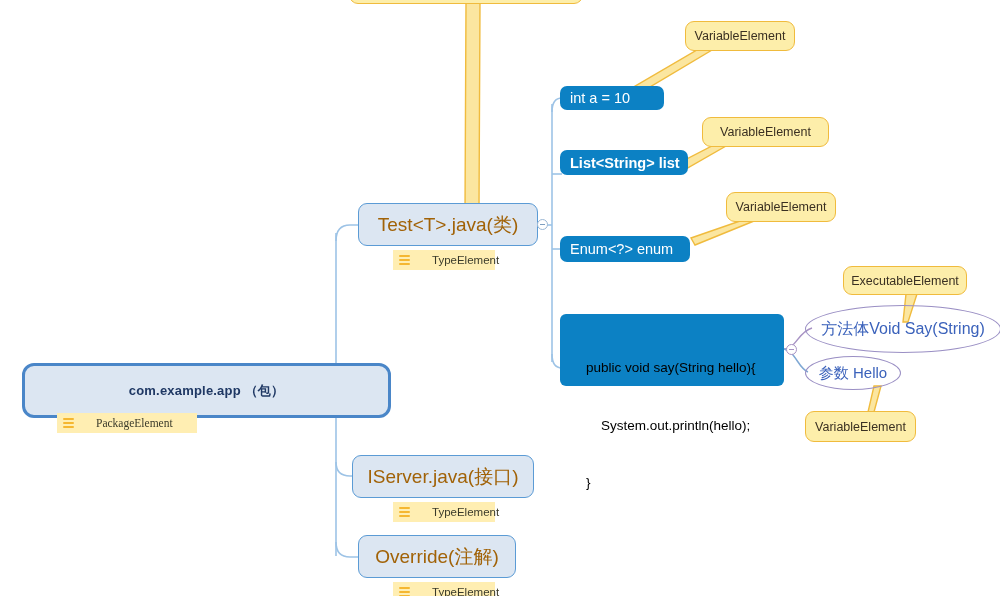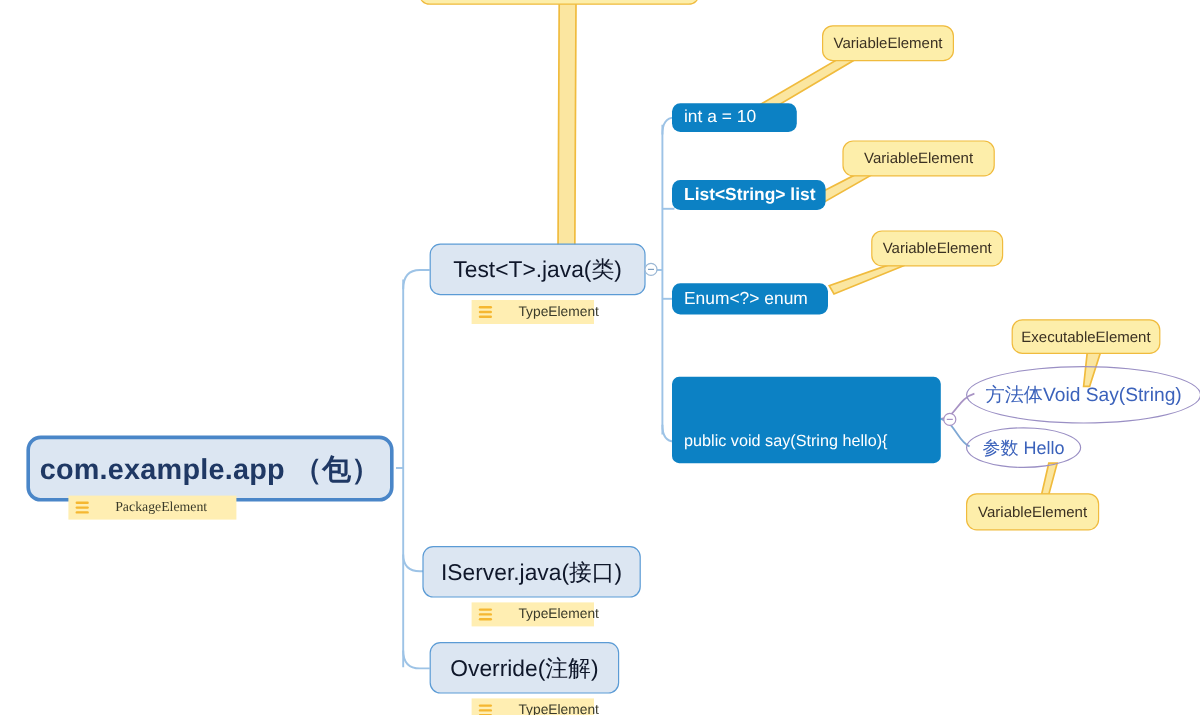--- a/index.html
+++ b/index.html
@@ -40,21 +40,21 @@
     letter-spacing: .2px;
   }
 
   
   .node-type {
     position: absolute;
     box-sizing: border-box;
     background: #dce6f2;
     border: 1.6px solid #5b9bd5;
     border-radius: 9px;
-    color: #0f172a;
+    color: #a16207;
     display: flex;
     align-items: center;
     justify-content: center;
     white-space: nowrap;
   }
 
   
   .node-member {
     position: absolute;
     box-sizing: border-box;
@@ -64,23 +64,23 @@
     display: flex;
     align-items: center;
     white-space: nowrap;
     padding: 0 10px;
   }
   .node-code {
     position: absolute;
     box-sizing: border-box;
     background: #0c81c4;
     border-radius: 6px;
-    color: #ffffff;
+    color: #000000;
     white-space: pre;
-    padding: 6px 12px 8px 10px;
+    padding: 6px 12px 8px 26px;
     line-height: 1.42;
   }
 
   
   .tag {
     position: absolute;
     box-sizing: border-box;
     background: #ffeeb2;
     display: flex;
     align-items: center;
@@ -195,21 +195,21 @@
 
     <path d="M 740 221 L 754 221 L 695 245 L 691 238 Z" fill="#fbe6a0" stroke="#f0bb3d" stroke-width="1.4"></path>
 
     <path d="M 906 294 L 917 294 L 908 322 L 903 322 Z" fill="#fbe6a0" stroke="#f0bb3d" stroke-width="1.4"></path>
 
     <path d="M 868 412 L 874 412 L 881 386 L 874 386 Z" fill="#fbe6a0" stroke="#f0bb3d" stroke-width="1.4"></path>
   </svg>
 
   <div class="callout" style="left:349px; top:-26px; width:234px; height:30px;"></div>
 
-  <div class="node-root" style="left:22px; top:363px; width:306px; height:55px; font-size:24px;">com.example.app （包）</div>
+  <div class="node-root" style="left:22px; top:363px; width:369px; height:55px; font-size:13px;">com.example.app （包）</div>
   <div class="tag" style="left:22px; top:413px; width:140px; height:20px;font-family:Liberation Serif, serif;">
     <span class="tag-icon">
         <i></i>
         <i></i>
         <i></i>
       </span>
     <span>PackageElement</span>
   </div>
 
   <div class="node-type" style="left:358px; top:203px; width:180px; height:43px; font-size:19px;">Test&lt;T&gt;.java(类)</div>

